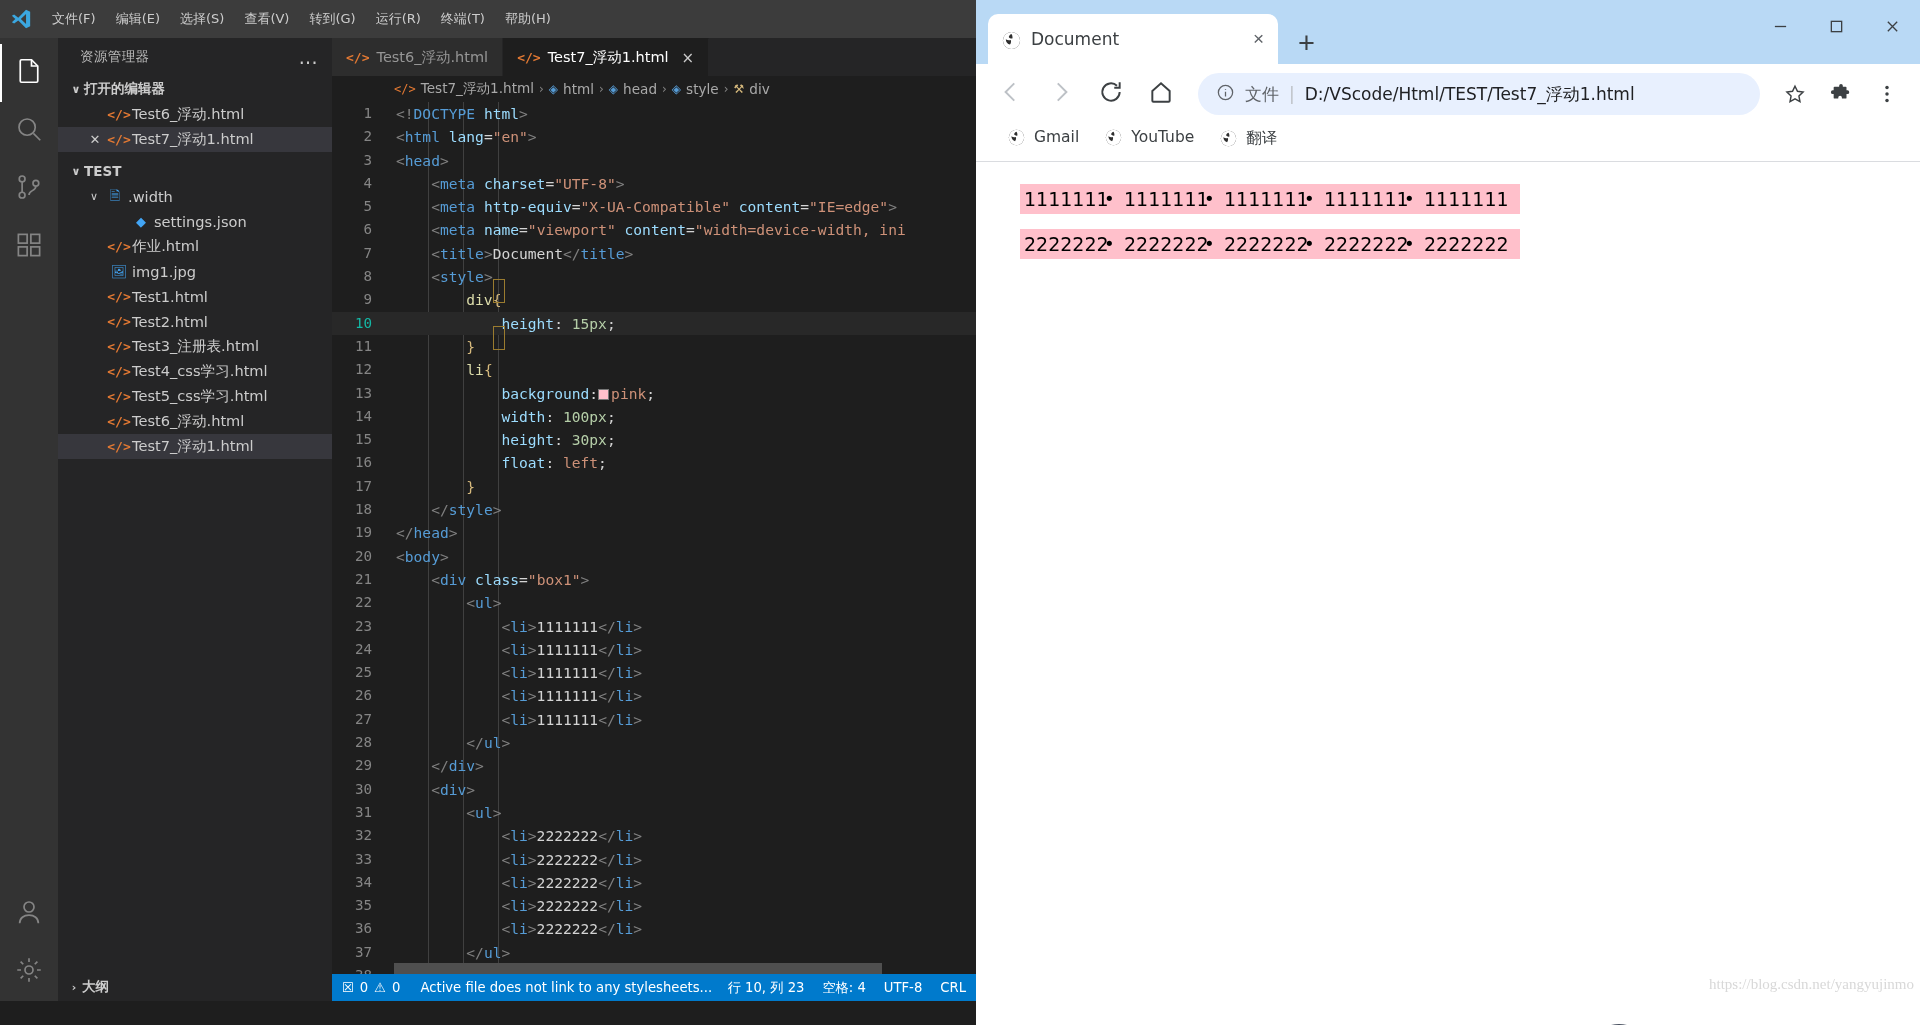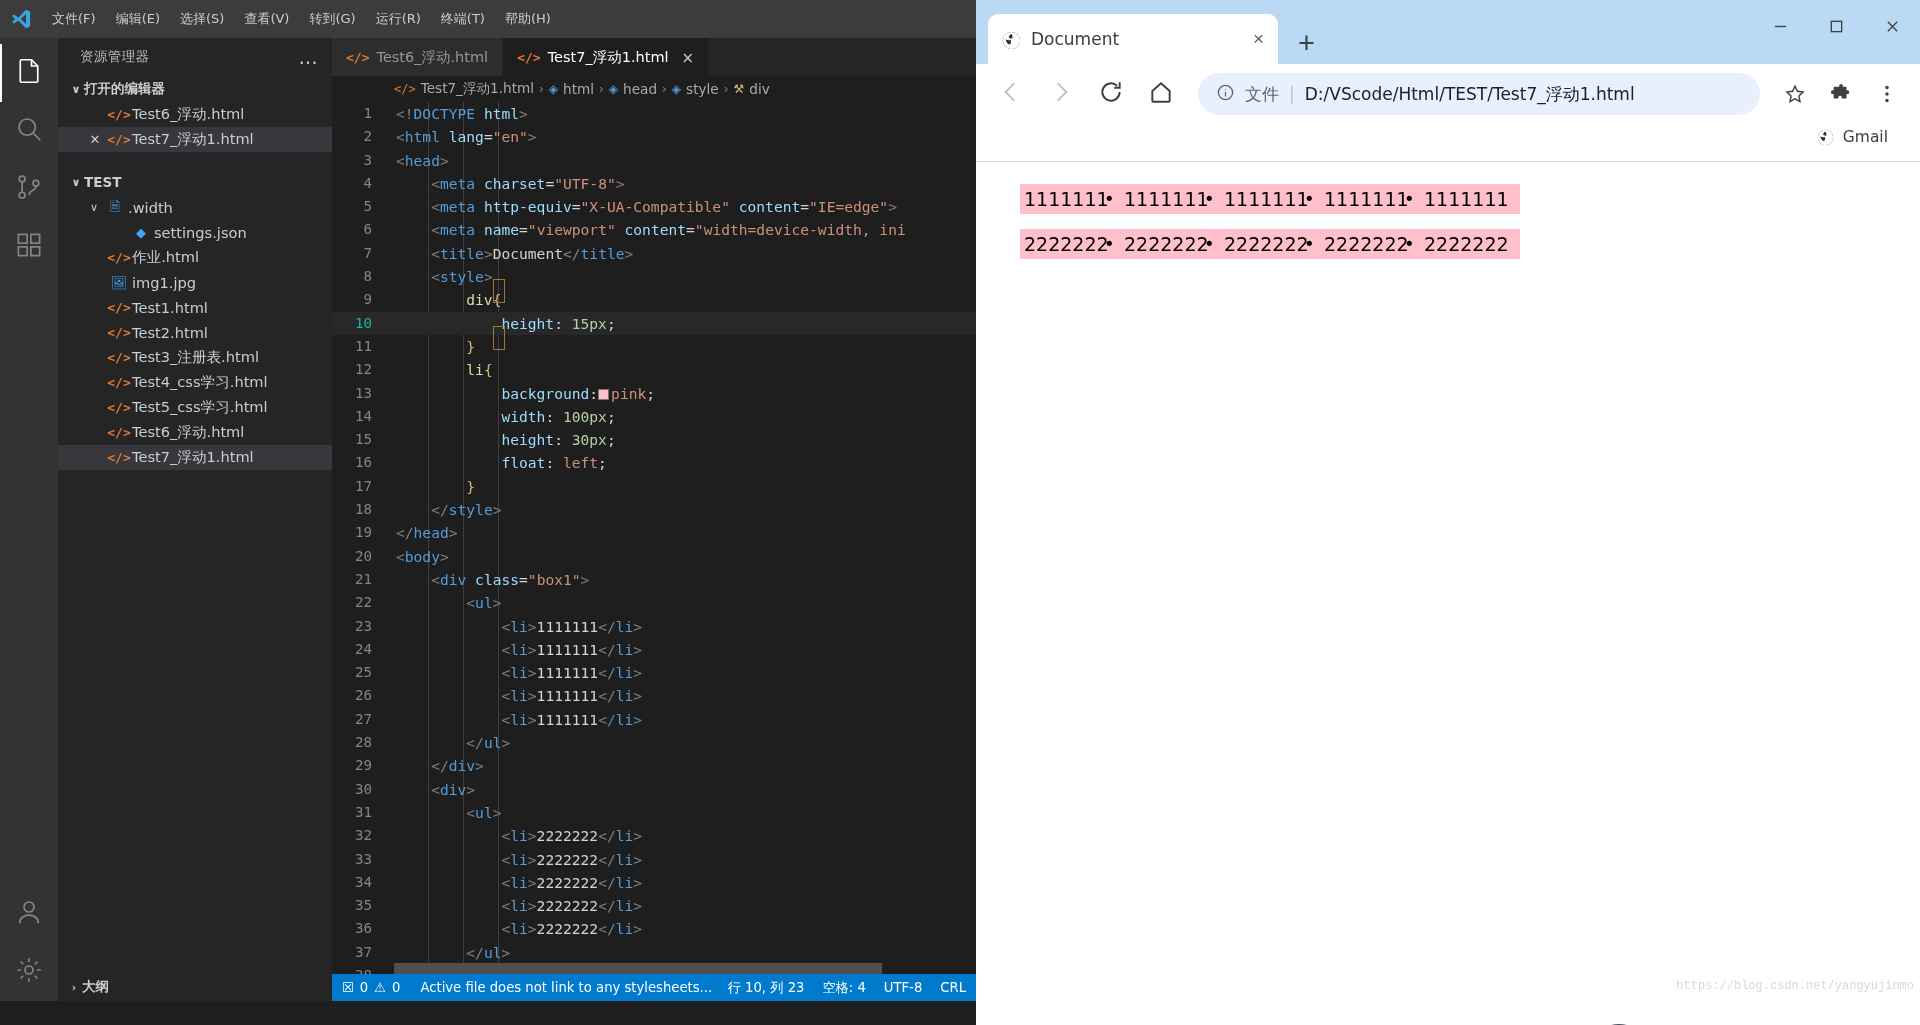--- a/index.html
+++ b/index.html
@@ -184,22 +184,22 @@
     flex: 1; height: 42px; background: #e8f0fe; border-radius: 21px;
     display: flex; align-items: center; padding: 0 18px; gap: 10px; margin: 0 10px;
   }
   .omni-text { font-size: 17px; color: #202124; white-space: nowrap; font-family: "DejaVu Sans", sans-serif; }
   .omni-scheme { color: #5f6368; }
   .omni-sep { color: #bdc1c6; }
   .br-ico { width: 42px; height: 42px; display: flex; align-items: center; justify-content: center; color: #3c4043; }
   .br-ico svg { width: 22px; height: 22px; }
 
   .br-bookmarks {
-    height: 38px; background: #ffffff; display: flex; align-items: flex-end; gap: 6px;
-    padding: 0 22px; border-bottom: 1px solid #dadce0; flex-direction: column;
+    height: 38px; background: #ffffff; display: flex; align-items: flex-start; gap: 6px;
+    padding: 0 22px; border-bottom: 1px solid #dadce0;
   }
   .bm { display: flex; align-items: center; gap: 9px; padding: 4px 10px; font-size: 15.5px; color: #3c4043;
         font-family: "DejaVu Sans", sans-serif; }
   .globe { width: 17px; height: 17px; flex: none; }
 
   .br-page { background: #ffffff; height: 835px; position: relative; padding: 22px 0 0 44px; }
   .float-row { overflow: hidden; }
   .flist { list-style: none; }
   .flist li {
     background: #ffc0cb; width: 100px; height: 30px; float: left;
@@ -221,22 +221,22 @@
     box-shadow: 0 0 0 3px rgba(255,255,255,0.18);
   }
   .nw-circle .ring {
     position: absolute; inset: 0; border-radius: 50%;
     background: conic-gradient(from 200deg, #b4e04a 0deg 60deg, #3fd7c0 60deg 125deg, rgba(0,0,0,0) 125deg 360deg);
     -webkit-mask: radial-gradient(circle, transparent 26px, #000 27px, #000 32px, transparent 33px);
             mask: radial-gradient(circle, transparent 26px, #000 27px, #000 32px, transparent 33px);
   }
 
   .watermark {
-    position: absolute; right: 6px; bottom: 4px; font-size: 12px; color: #d8d8d8;
-    font-family: Liberation Mono, monospace;
+    position: absolute; right: 6px; bottom: 4px; font-size: 15px; color: #d8d8d8;
+    font-family: Liberation Serif, serif;
   }
 </style>
 </head>
 <body>
 
 <div id="root">
 
   <div id="vscode">
 
     <div class="vs-titlebar">
@@ -329,21 +329,21 @@
         <div class="sb-row" style="padding-left:48px">
           <span class="ficon html">&lt;/&gt;</span>
           <span>Test6_浮动.html</span>
         </div>
         <div class="sb-row selected" style="padding-left:26px">
           <span class="x">✕</span>
           <span class="ficon html">&lt;/&gt;</span>
           <span>Test7_浮动1.html</span>
         </div>
 
-        <div class="sb-section-title" style="margin-top:17px">
+        <div class="sb-section-title" style="margin-top:6px">
           <span class="chev down"></span>
           <span>TEST</span>
         </div>
 
         <div class="sb-row" style="padding-left:28px">
           <span class="chev down"></span>
           <span class="ficon folder">🗎</span>
           <span>.width</span>
         </div>
         <div class="sb-row" style="padding-left:70px">

